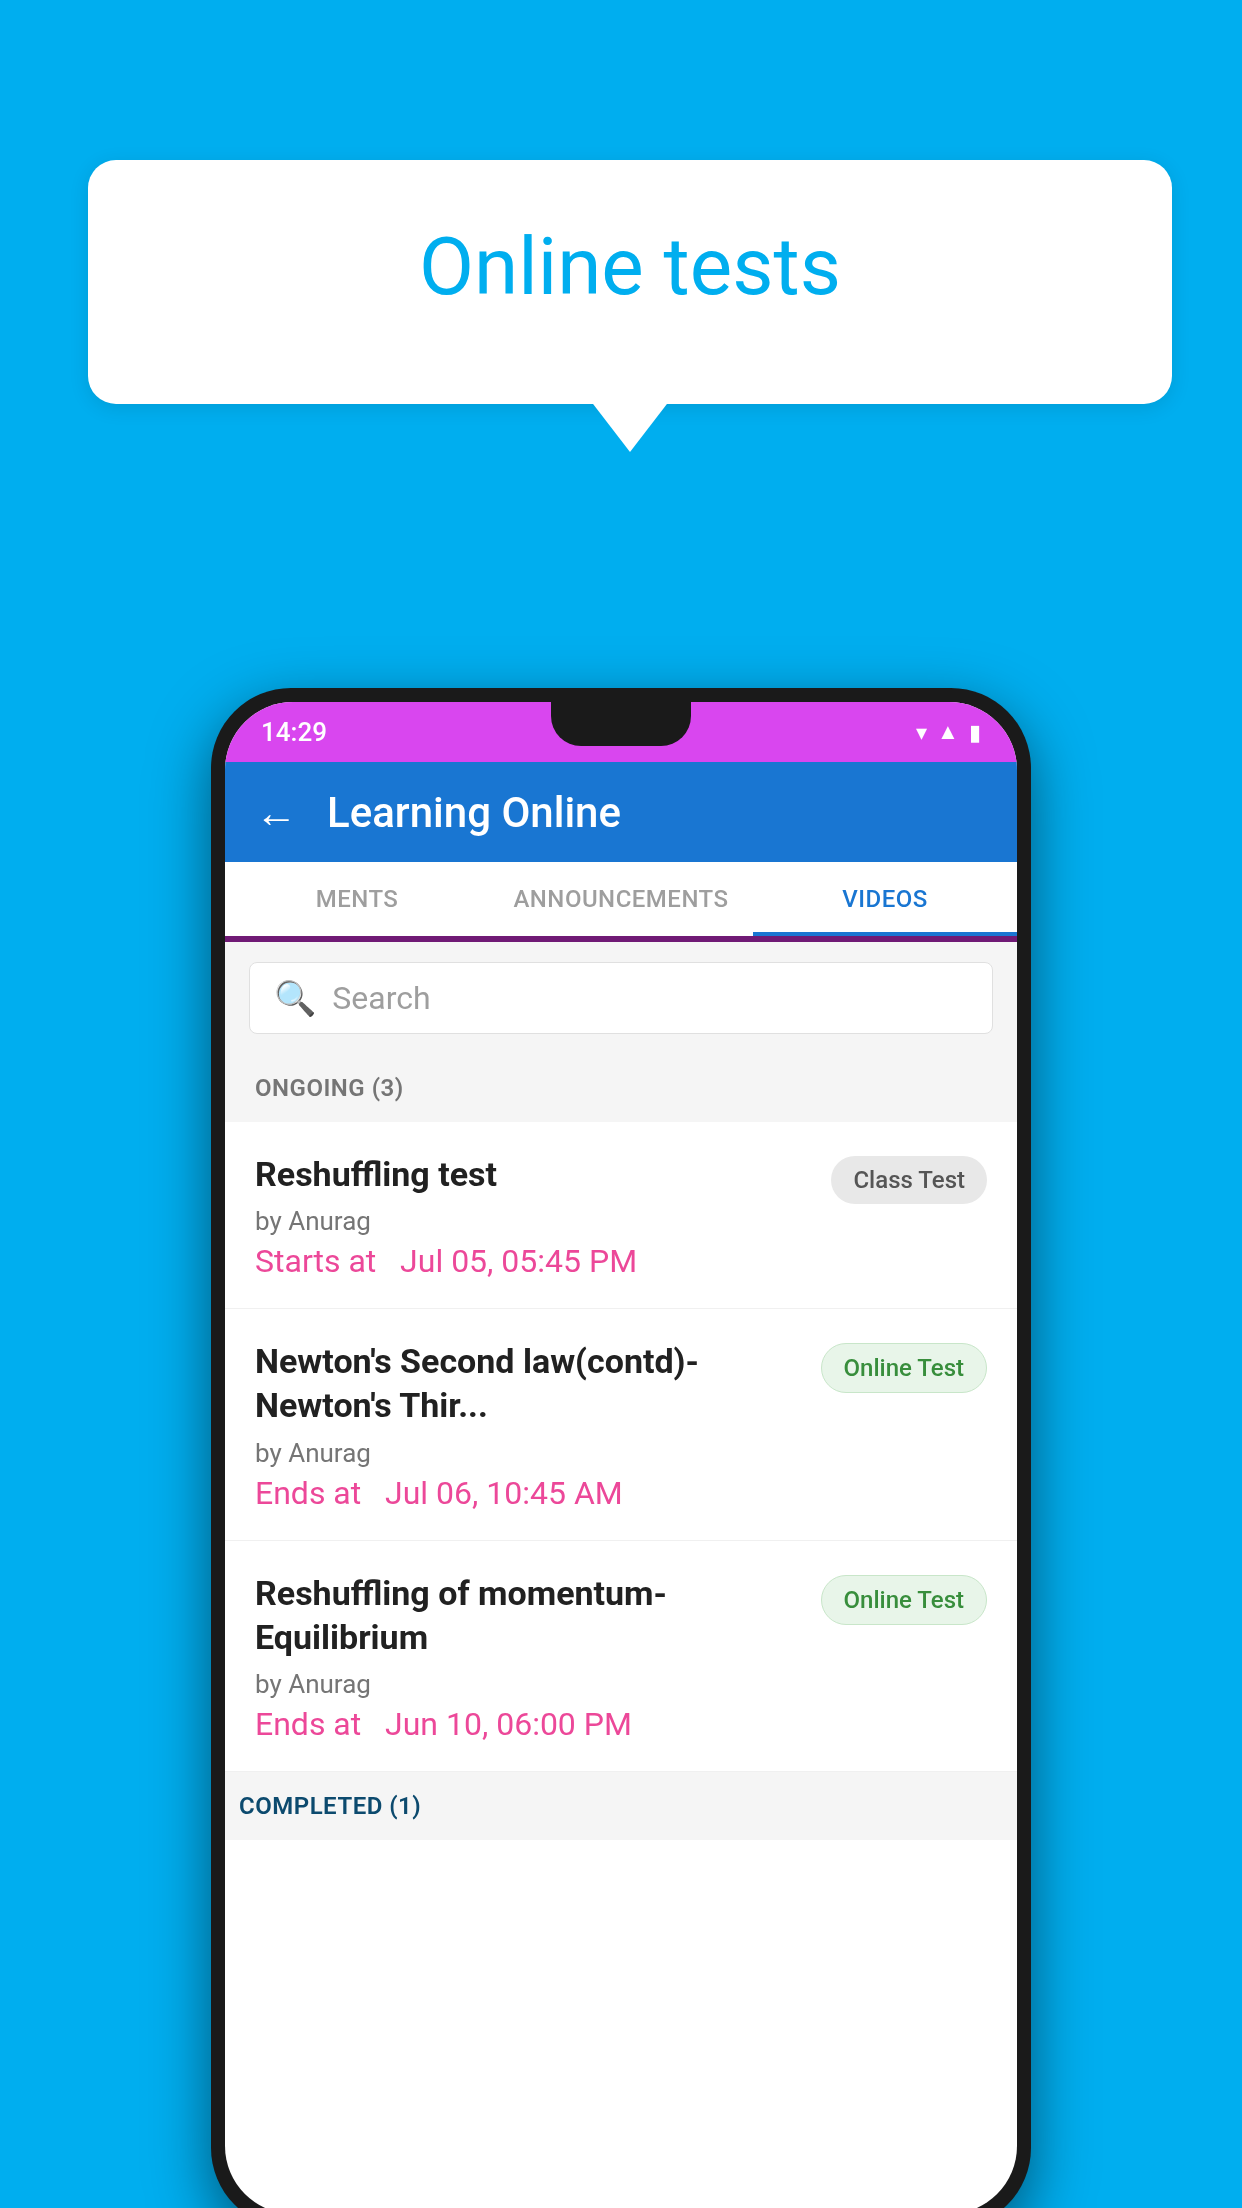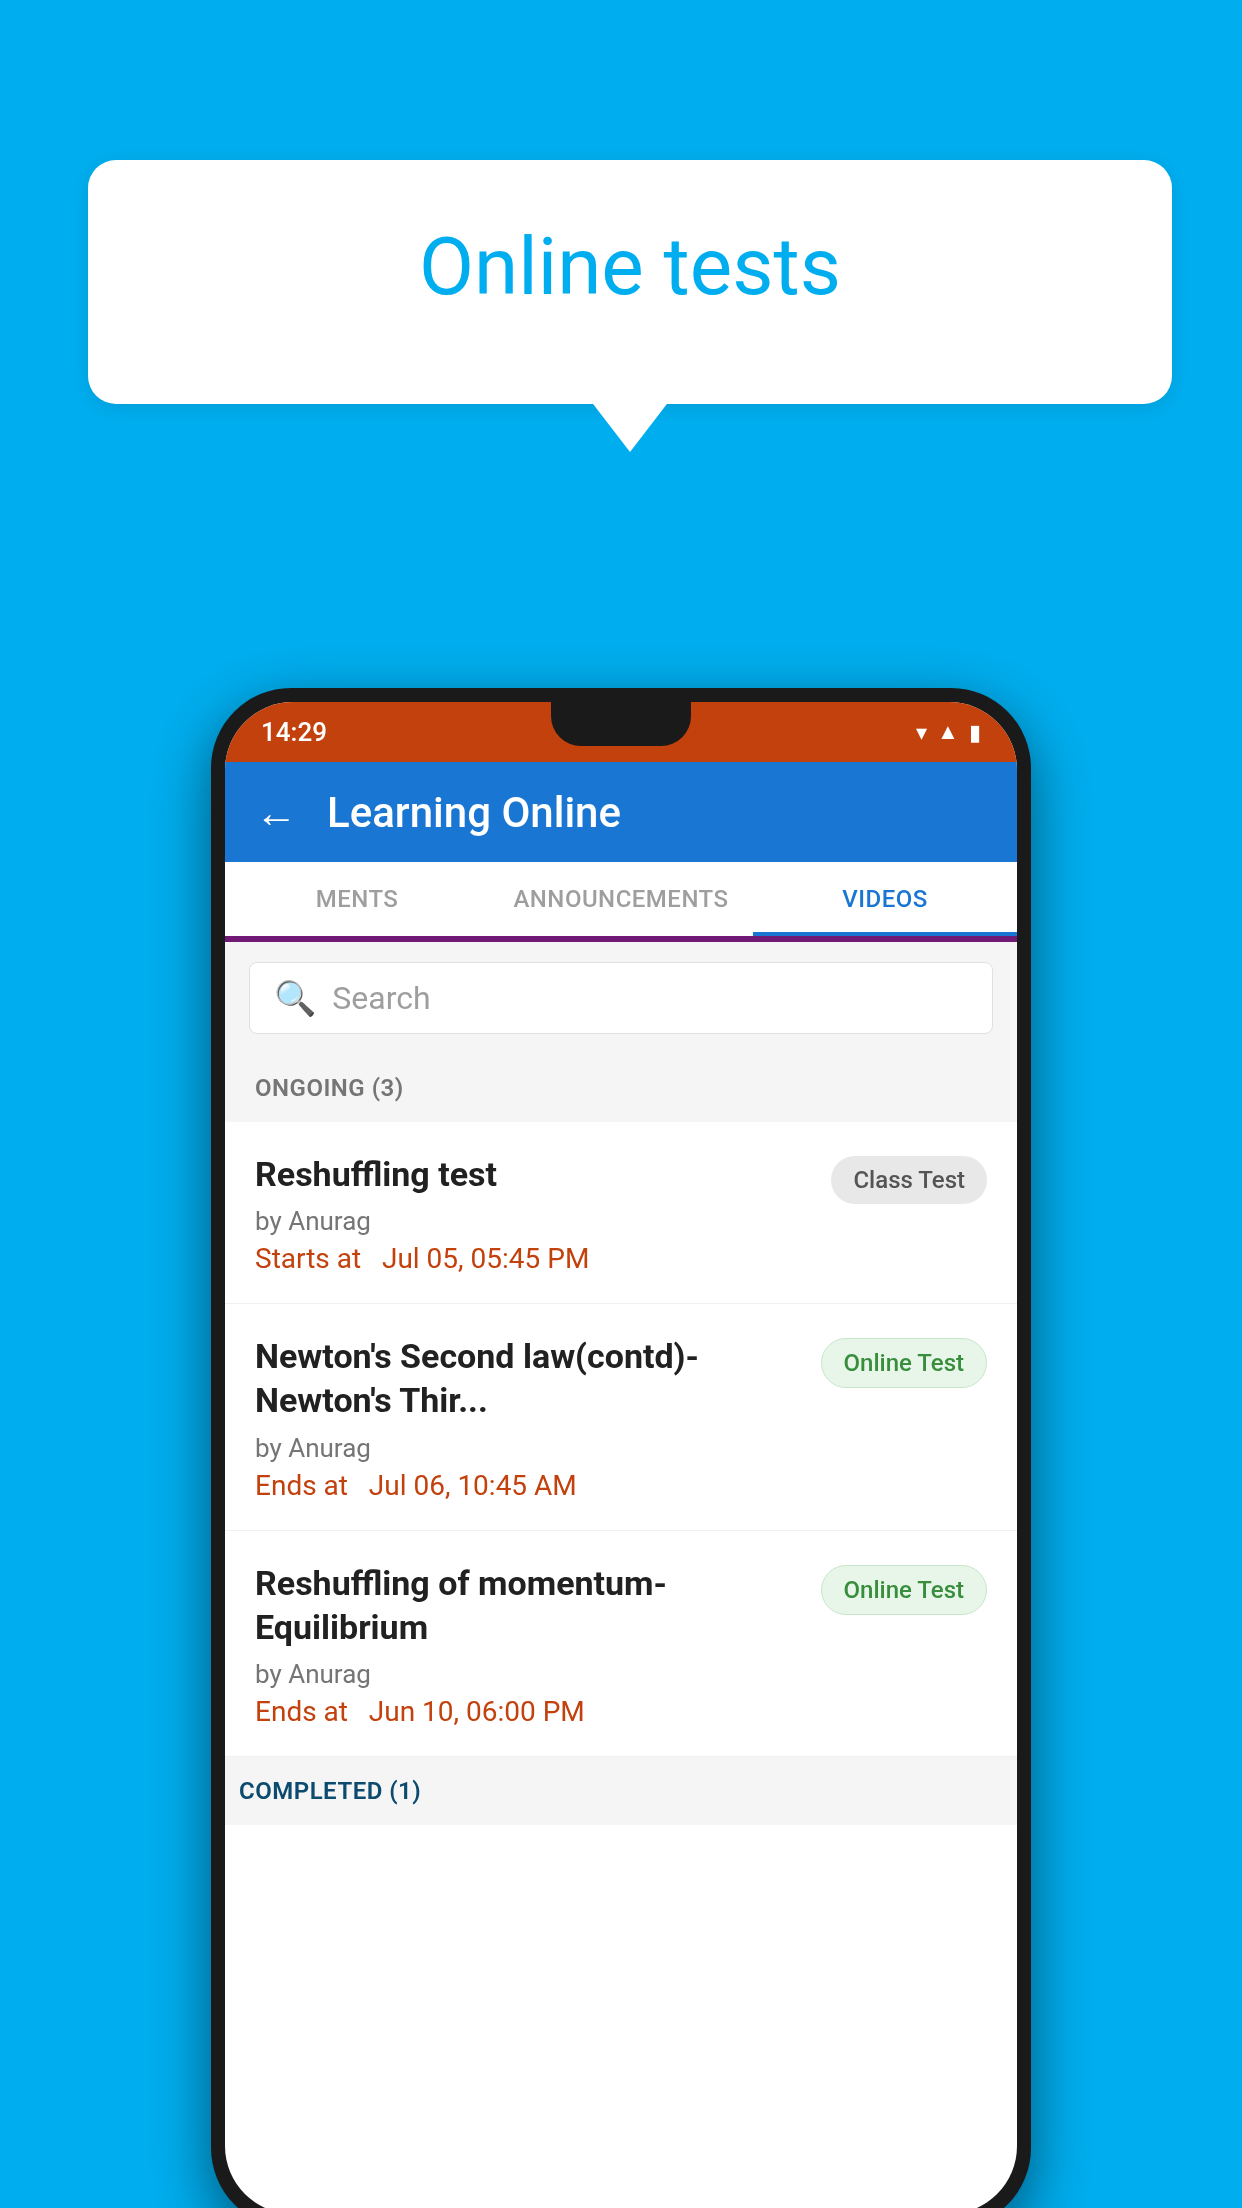--- a/index.html
+++ b/index.html
@@ -68,21 +68,21 @@
       width: 100%;
       height: 100%;
       background: white;
       border-radius: 68px;
       overflow: hidden;
       position: relative;
     }
 
     
     .status-bar {
-      background: #c2410c;
+      background: #d946ef;
       height: 60px;
       display: flex;
       align-items: center;
       justify-content: space-between;
       padding: 0 36px;
       position: relative;
     }
     .status-time {
       color: white;
       font-size: 26px;
@@ -216,22 +216,22 @@
       color: #212121;
       margin-bottom: 10px;
       line-height: 1.3;
     }
     .test-author {
       font-size: 26px;
       color: #757575;
       margin-bottom: 6px;
     }
     .test-time {
-      font-size: 28px;
-      color: #c2410c;
+      font-size: 32px;
+      color: #ec4899;
     }
     .badge {
       border-radius: 30px;
       padding: 10px 22px;
       font-size: 24px;
       font-weight: 500;
       white-space: nowrap;
       margin-top: 4px;
       flex-shrink: 0;
     }

